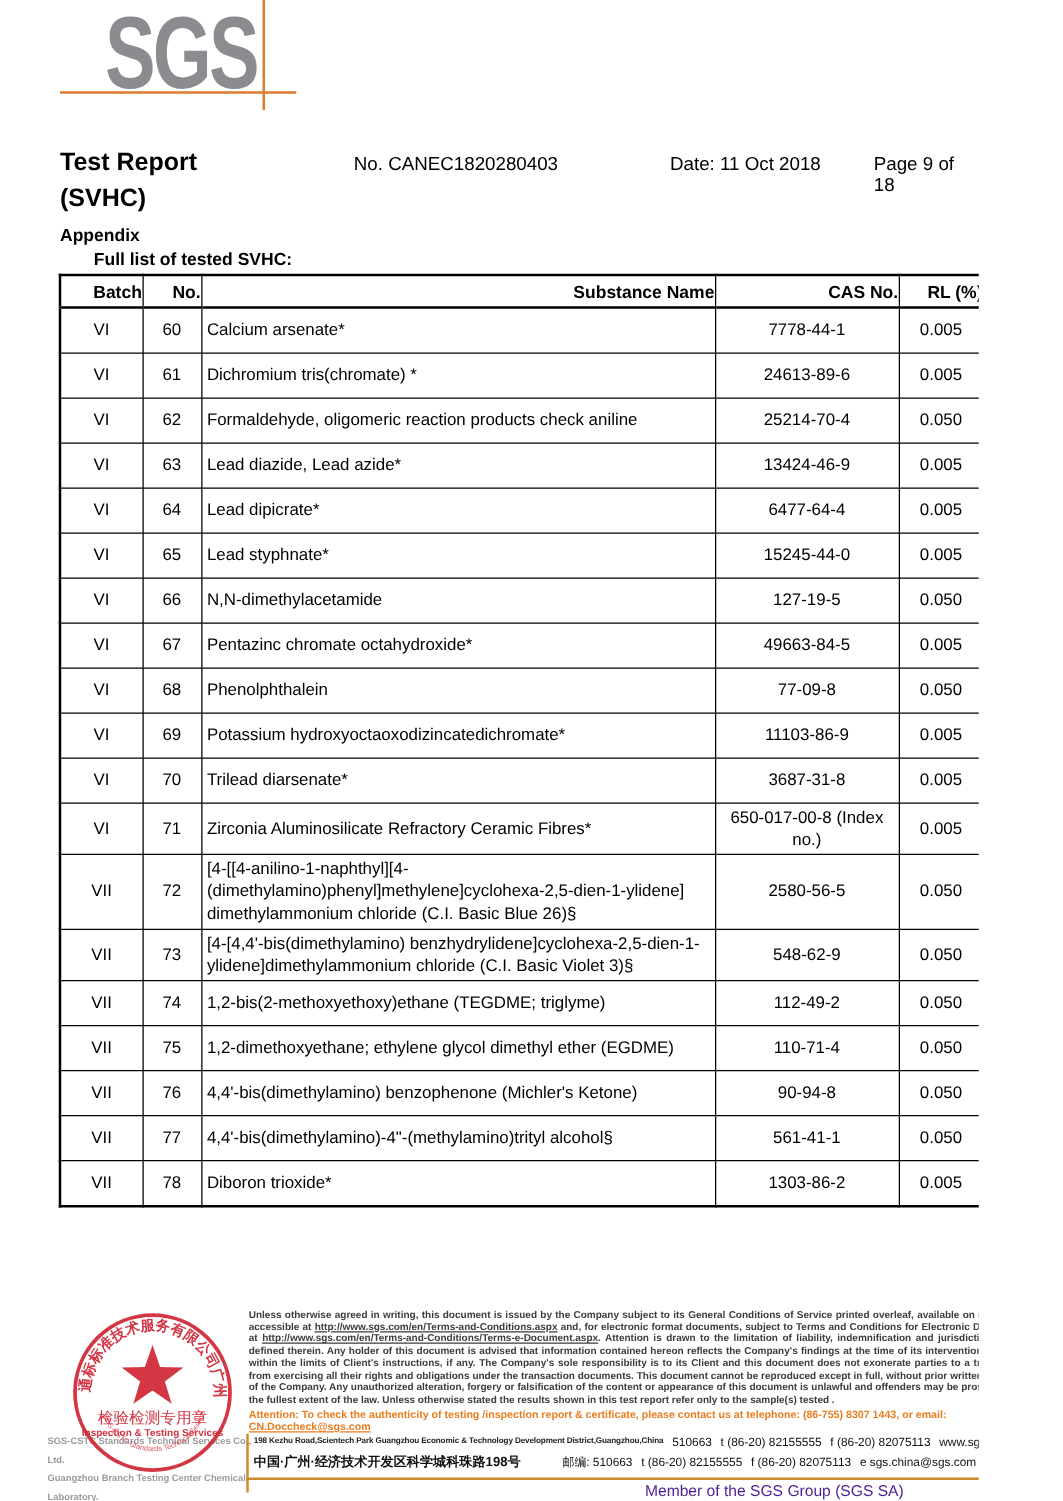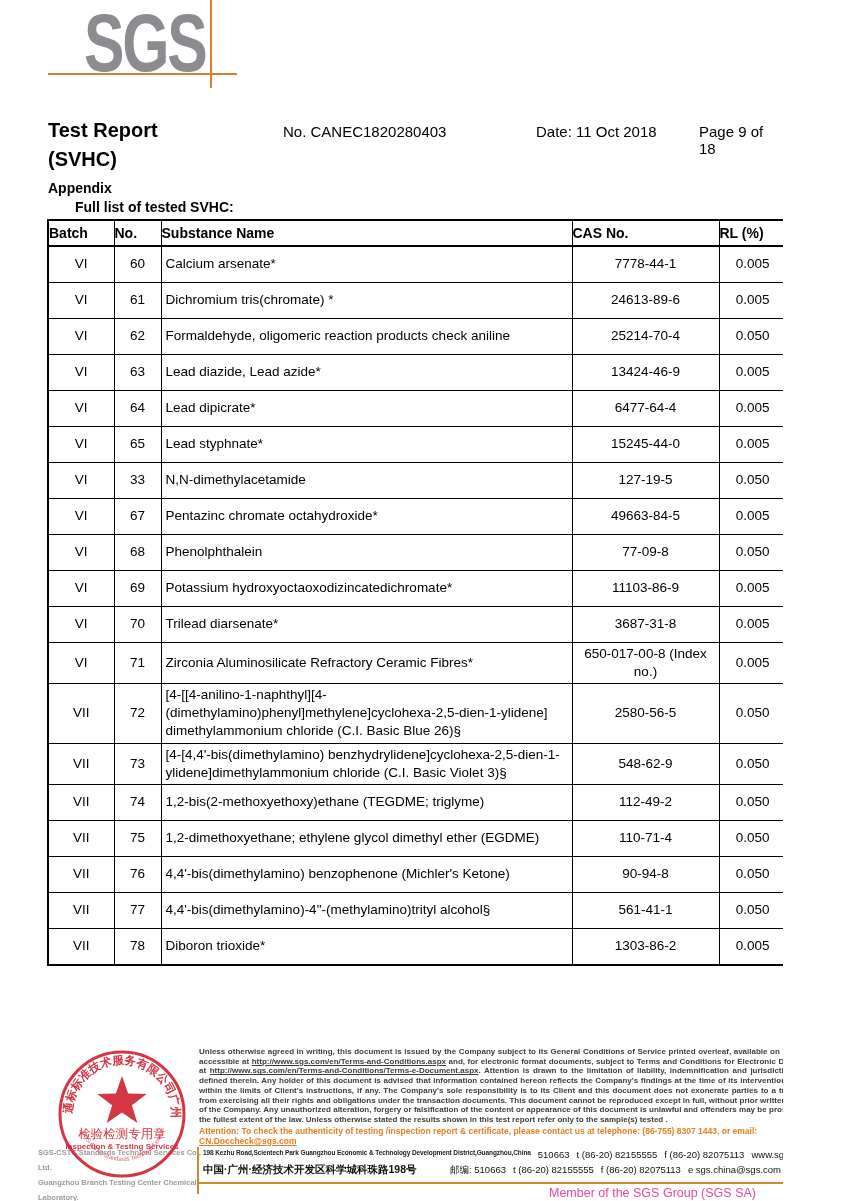--- a/index.html
+++ b/index.html
@@ -24,21 +24,21 @@
   .report-page{ position:absolute; left:699px; top:123px; font-size:15px; }
   .appendix{ position:absolute; left:48px; top:180px; font-size:14px; font-weight:bold; }
   .list-label{ position:absolute; left:48px; top:199px; font-size:14px; font-weight:bold;padding-left:27px; }
   
   table.svhc{
     position:absolute; left:47px; top:219px; width:739px;
     border-collapse:collapse; border:2px solid #000; table-layout:fixed;
   }
   table.svhc th{
     border:1px solid #000; border-bottom:2px solid #000;
-    height:26px; font-size:14px; font-weight:bold; text-align:left; vertical-align:middle;
+    height:26px; font-size:14px; font-weight:bold; text-align:right; vertical-align:middle;
   }
   table.svhc td{
     border:1px solid #000; height:36px; font-size:13.5px; line-height:1.35;
     text-align:center; vertical-align:middle; padding:2px 3px;
     overflow-wrap:break-word; word-wrap:break-word;
   }
   table.svhc td.c-sub{ text-align:left; padding-left:4px; }
   .col-batch{ width:66px; } .col-no{ width:47px; } .col-sub{ width:411px; }
   .col-cas{ width:147px; } .col-rl{ width:68px; }
   
@@ -59,21 +59,21 @@
     display:flex; align-items:flex-start; gap:7px; white-space:nowrap;
   }
   .addr-row2{
     position:absolute; left:203px; top:1163px; width:618px;
     display:flex; align-items:baseline; gap:7px; white-space:nowrap;
   }
   .addr-en{ font-size:6.5px; font-weight:bold; color:#222; letter-spacing:-.1px; }
   .addr-cn{ font-size:10.5px; font-weight:bold; color:#111; width:240px; }
   .addr-num{ font-size:9.5px; color:#111; }
   .member{
-    position:absolute; right:27px; top:1186px; font-size:12.5px; color:#ec4899; font-weight:normal;
+    position:absolute; right:60px; top:1186px; font-size:12.5px; color:#4c1d95; font-weight:normal;
   }
   .company-lines{
     position:absolute; left:38px; top:1145px; width:175px;
     font-size:7.5px; line-height:15px; color:#9b9b9b; font-weight:bold;
   }
   .stamp{ position:absolute; left:50px; top:1046px; }
 </style>
 </head>
 <body>
 
@@ -146,21 +146,21 @@
     </tr>
         <tr>
       <td class="c-batch">VI</td>
       <td class="c-no">65</td>
       <td class="c-sub">Lead styphnate*</td>
       <td class="c-cas">15245-44-0</td>
       <td class="c-rl">0.005</td>
     </tr>
         <tr>
       <td class="c-batch">VI</td>
-      <td class="c-no">33</td>
+      <td class="c-no">66</td>
       <td class="c-sub">N,N-dimethylacetamide</td>
       <td class="c-cas">127-19-5</td>
       <td class="c-rl">0.050</td>
     </tr>
         <tr>
       <td class="c-batch">VI</td>
       <td class="c-no">67</td>
       <td class="c-sub">Pentazinc chromate octahydroxide*</td>
       <td class="c-cas">49663-84-5</td>
       <td class="c-rl">0.005</td>

